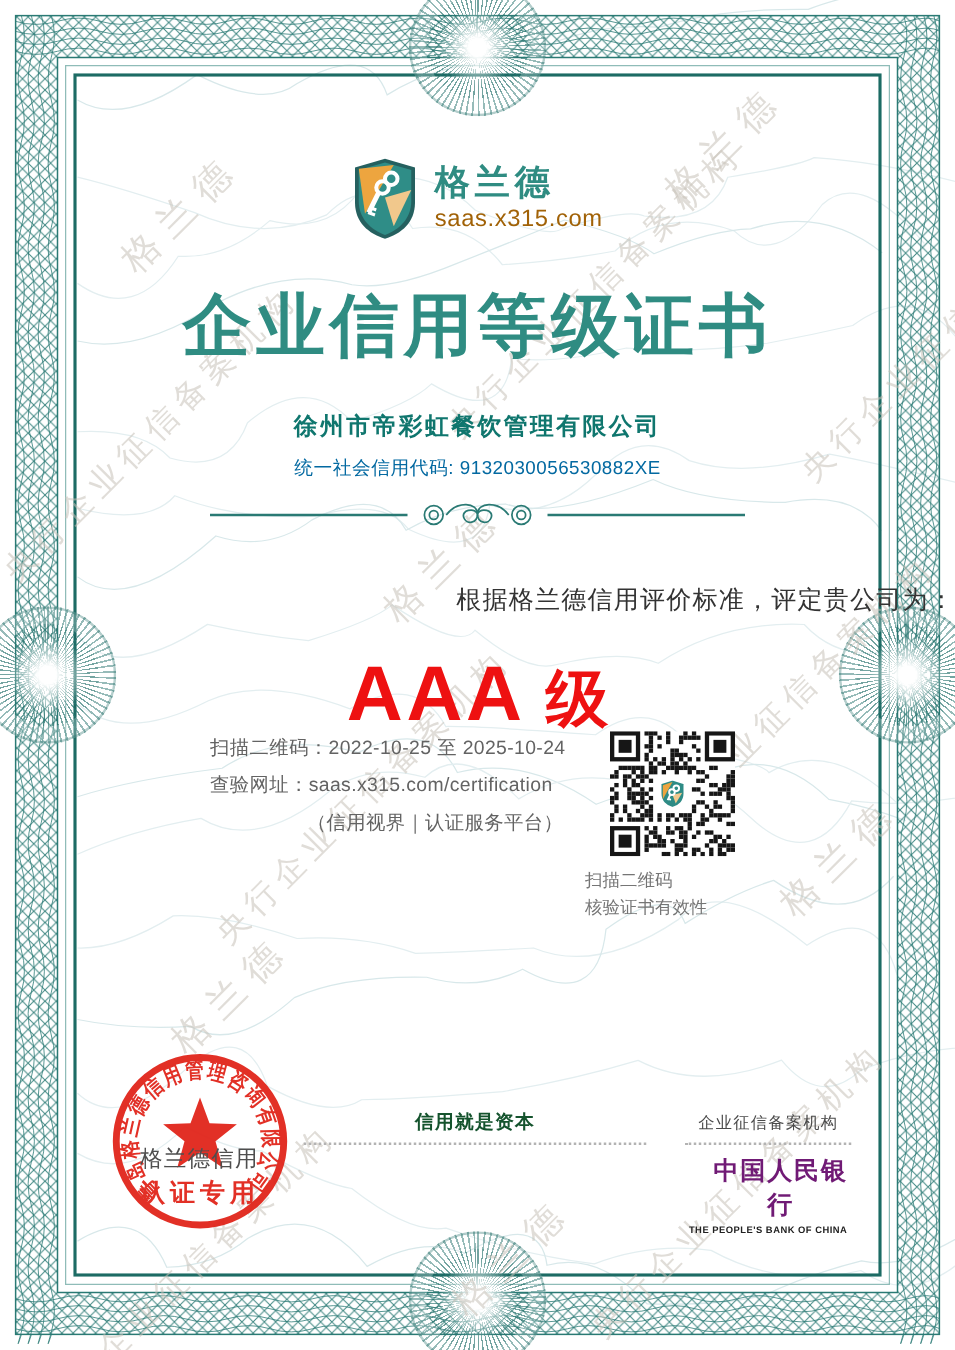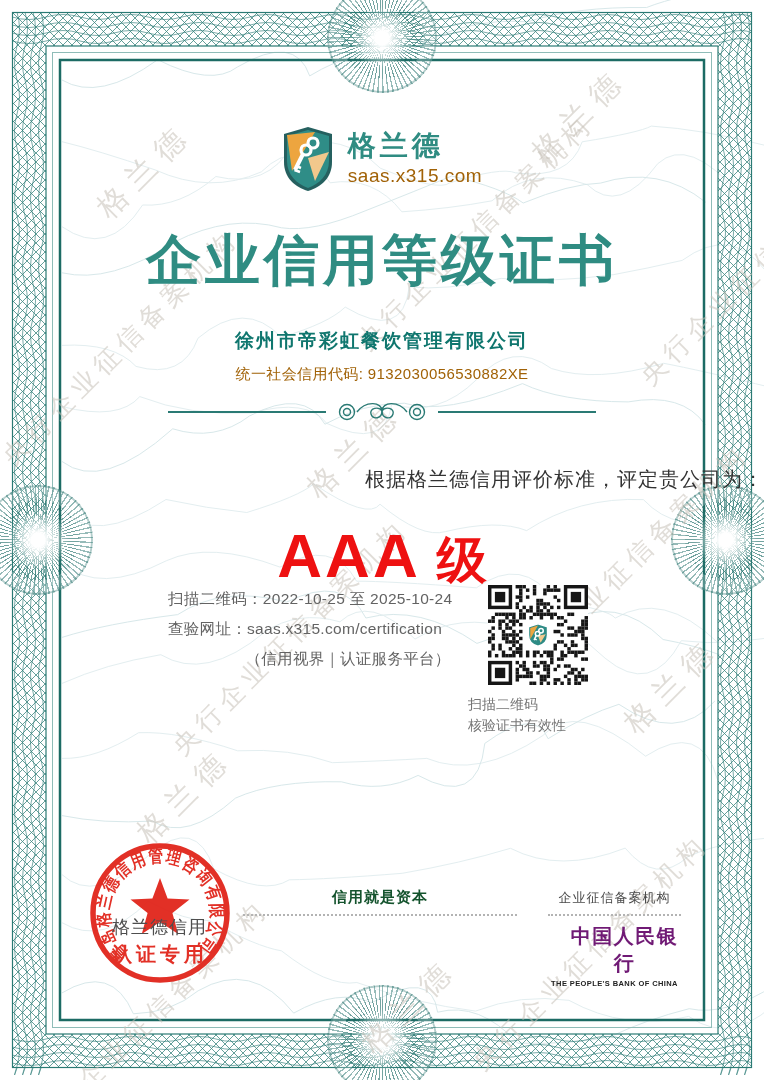--- a/index.html
+++ b/index.html
@@ -18,21 +18,21 @@
   .wm-s{font-size:30px;letter-spacing:10px;}
   .content{position:absolute;inset:0;z-index:3;}
   .logo-row{position:absolute;top:126px;left:0;right:0;display:flex;justify-content:center;align-items:center;gap:14px;}
   .logo-text{text-align:left;}
   .brand-name{font-size:28px;font-weight:600;color:#2f8c82;letter-spacing:4px;line-height:30px;}
   .brand-domain{font-size:19px;color:#a16207;letter-spacing:.5px;margin-top:4px;}
   .title{position:absolute;top:224px;left:0;right:0;text-align:center;font-size:55px;font-weight:800;
          color:#2f8c82;letter-spacing:4px;}
   .company{position:absolute;top:328px;left:0;right:0;text-align:center;font-size:19px;font-weight:700;
            color:#0f766e;letter-spacing:2px;}
-  .code-line{position:absolute;top:365px;left:0;right:0;text-align:center;font-size:15px;color:#a16207;letter-spacing:.4px;}
+  .code-line{position:absolute;top:365px;left:0;right:0;text-align:center;font-size:15px;color:#0369a1;letter-spacing:.4px;}
   .divider{position:absolute;top:398px;left:0;right:0;display:flex;justify-content:center;align-items:center;gap:10px;}
   .hr-line{width:158px;height:1.5px;background:#2a7a74;}
   .statement{position:absolute;top:466px;left:0;right:0;text-align:right;font-size:20px;color:#333;letter-spacing:1px;}
   .grade-row{position:absolute;top:487px;left:0;right:0;display:flex;justify-content:center;align-items:baseline;gap:16px;}
   .grade-letters{font-size:62px;font-weight:900;color:#ee1111;letter-spacing:3px;line-height:1;margin-top:38px;}
   .grade-unit{font-size:50px;font-weight:800;color:#ee1111;line-height:1;}
   .details{position:absolute;left:168px;top:584px;text-align:left;font-size:15.5px;color:#636363;line-height:30px;letter-spacing:.3px;}
   .details .note{margin-left:5em;}
   .qr-block{position:absolute;left:468px;top:585px;width:140px;text-align:left;}
   .qr-box{width:100px;height:100px;margin:0 auto;}

